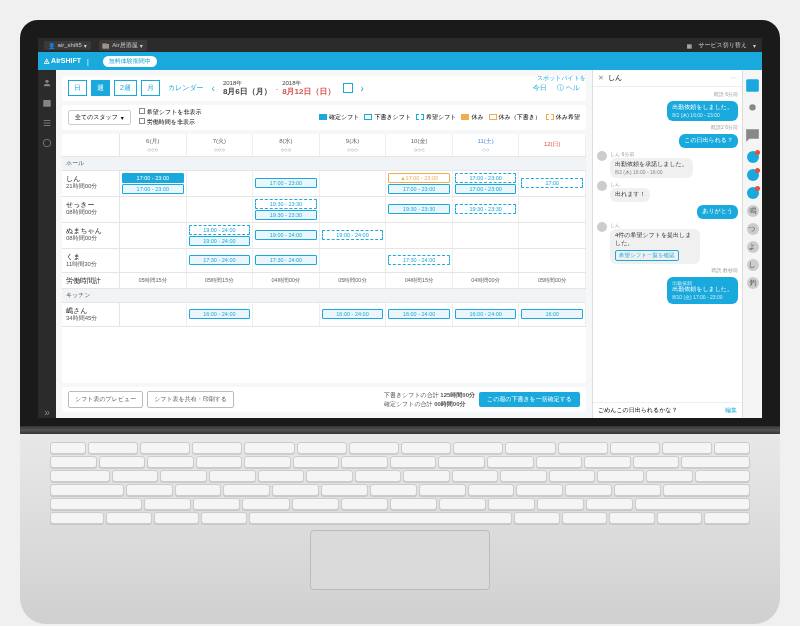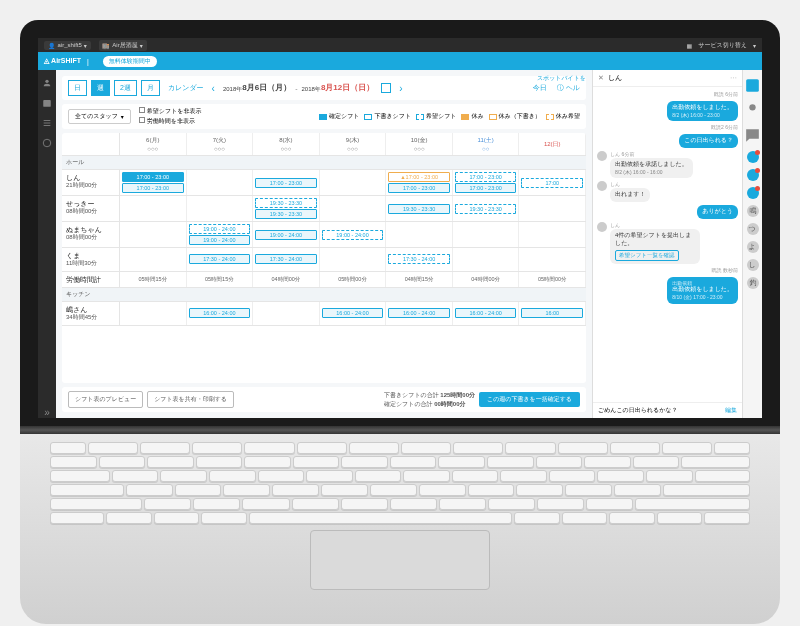--- a/index.html
+++ b/index.html
@@ -15,21 +15,21 @@
 .logo{font-weight:bold}
 .badge{background:#fff;color:#1aa9dd;border-radius:8px;padding:1px 6px;margin-left:8px;font-size:6px}
 .main{display:flex;height:calc(100% - 32px)}
 .sidebar{width:18px;background:#2b2b2b;display:flex;flex-direction:column;align-items:center;gap:10px;padding-top:8px}
 .sidebar .ic{width:10px;height:10px;opacity:.7}
 .body{flex:1;display:flex;background:#f5f7f9}
 .content{flex:1;padding:6px;display:flex;flex-direction:column;gap:4px}
 .datebar{background:#fff;display:flex;align-items:center;padding:4px 6px;gap:4px;border-radius:3px}
 .segbtn{border:1px solid #1aa9dd;color:#1aa9dd;padding:2px 5px;font-size:7px;background:#fff}
 .segbtn.active{background:#1aa9dd;color:#fff}
-.dateblk{display:flex;flex-direction:row;align-items:flex-end;font-size:6px;color:#444;line-height:1.2}
+.dateblk{display:flex;flex-direction:column;align-items:flex-start;font-size:6px;color:#444;line-height:1.2}
 .dateblk .d{font-size:8px;font-weight:bold}
 .arrow{color:#1aa9dd;font-size:10px;padding:0 4px}
 .today{color:#1aa9dd;font-size:7px;margin-left:auto}
 .help{color:#1aa9dd;font-size:7px;margin-left:6px}
 .spot{color:#1aa9dd;font-size:6px;position:absolute;right:0;top:-2px}
 .filterbar{background:#fff;display:flex;align-items:center;padding:3px 6px;gap:8px;border-radius:3px;font-size:6px}
 .staffsel{border:1px solid #ccc;padding:2px 6px;border-radius:2px;display:flex;align-items:center;gap:3px}
 .chk{width:6px;height:6px;border:1px solid #888;display:inline-block;margin-right:2px}
 .legend{margin-left:auto;display:flex;gap:5px;flex-wrap:wrap}
 .lg{display:flex;align-items:center;gap:2px}

